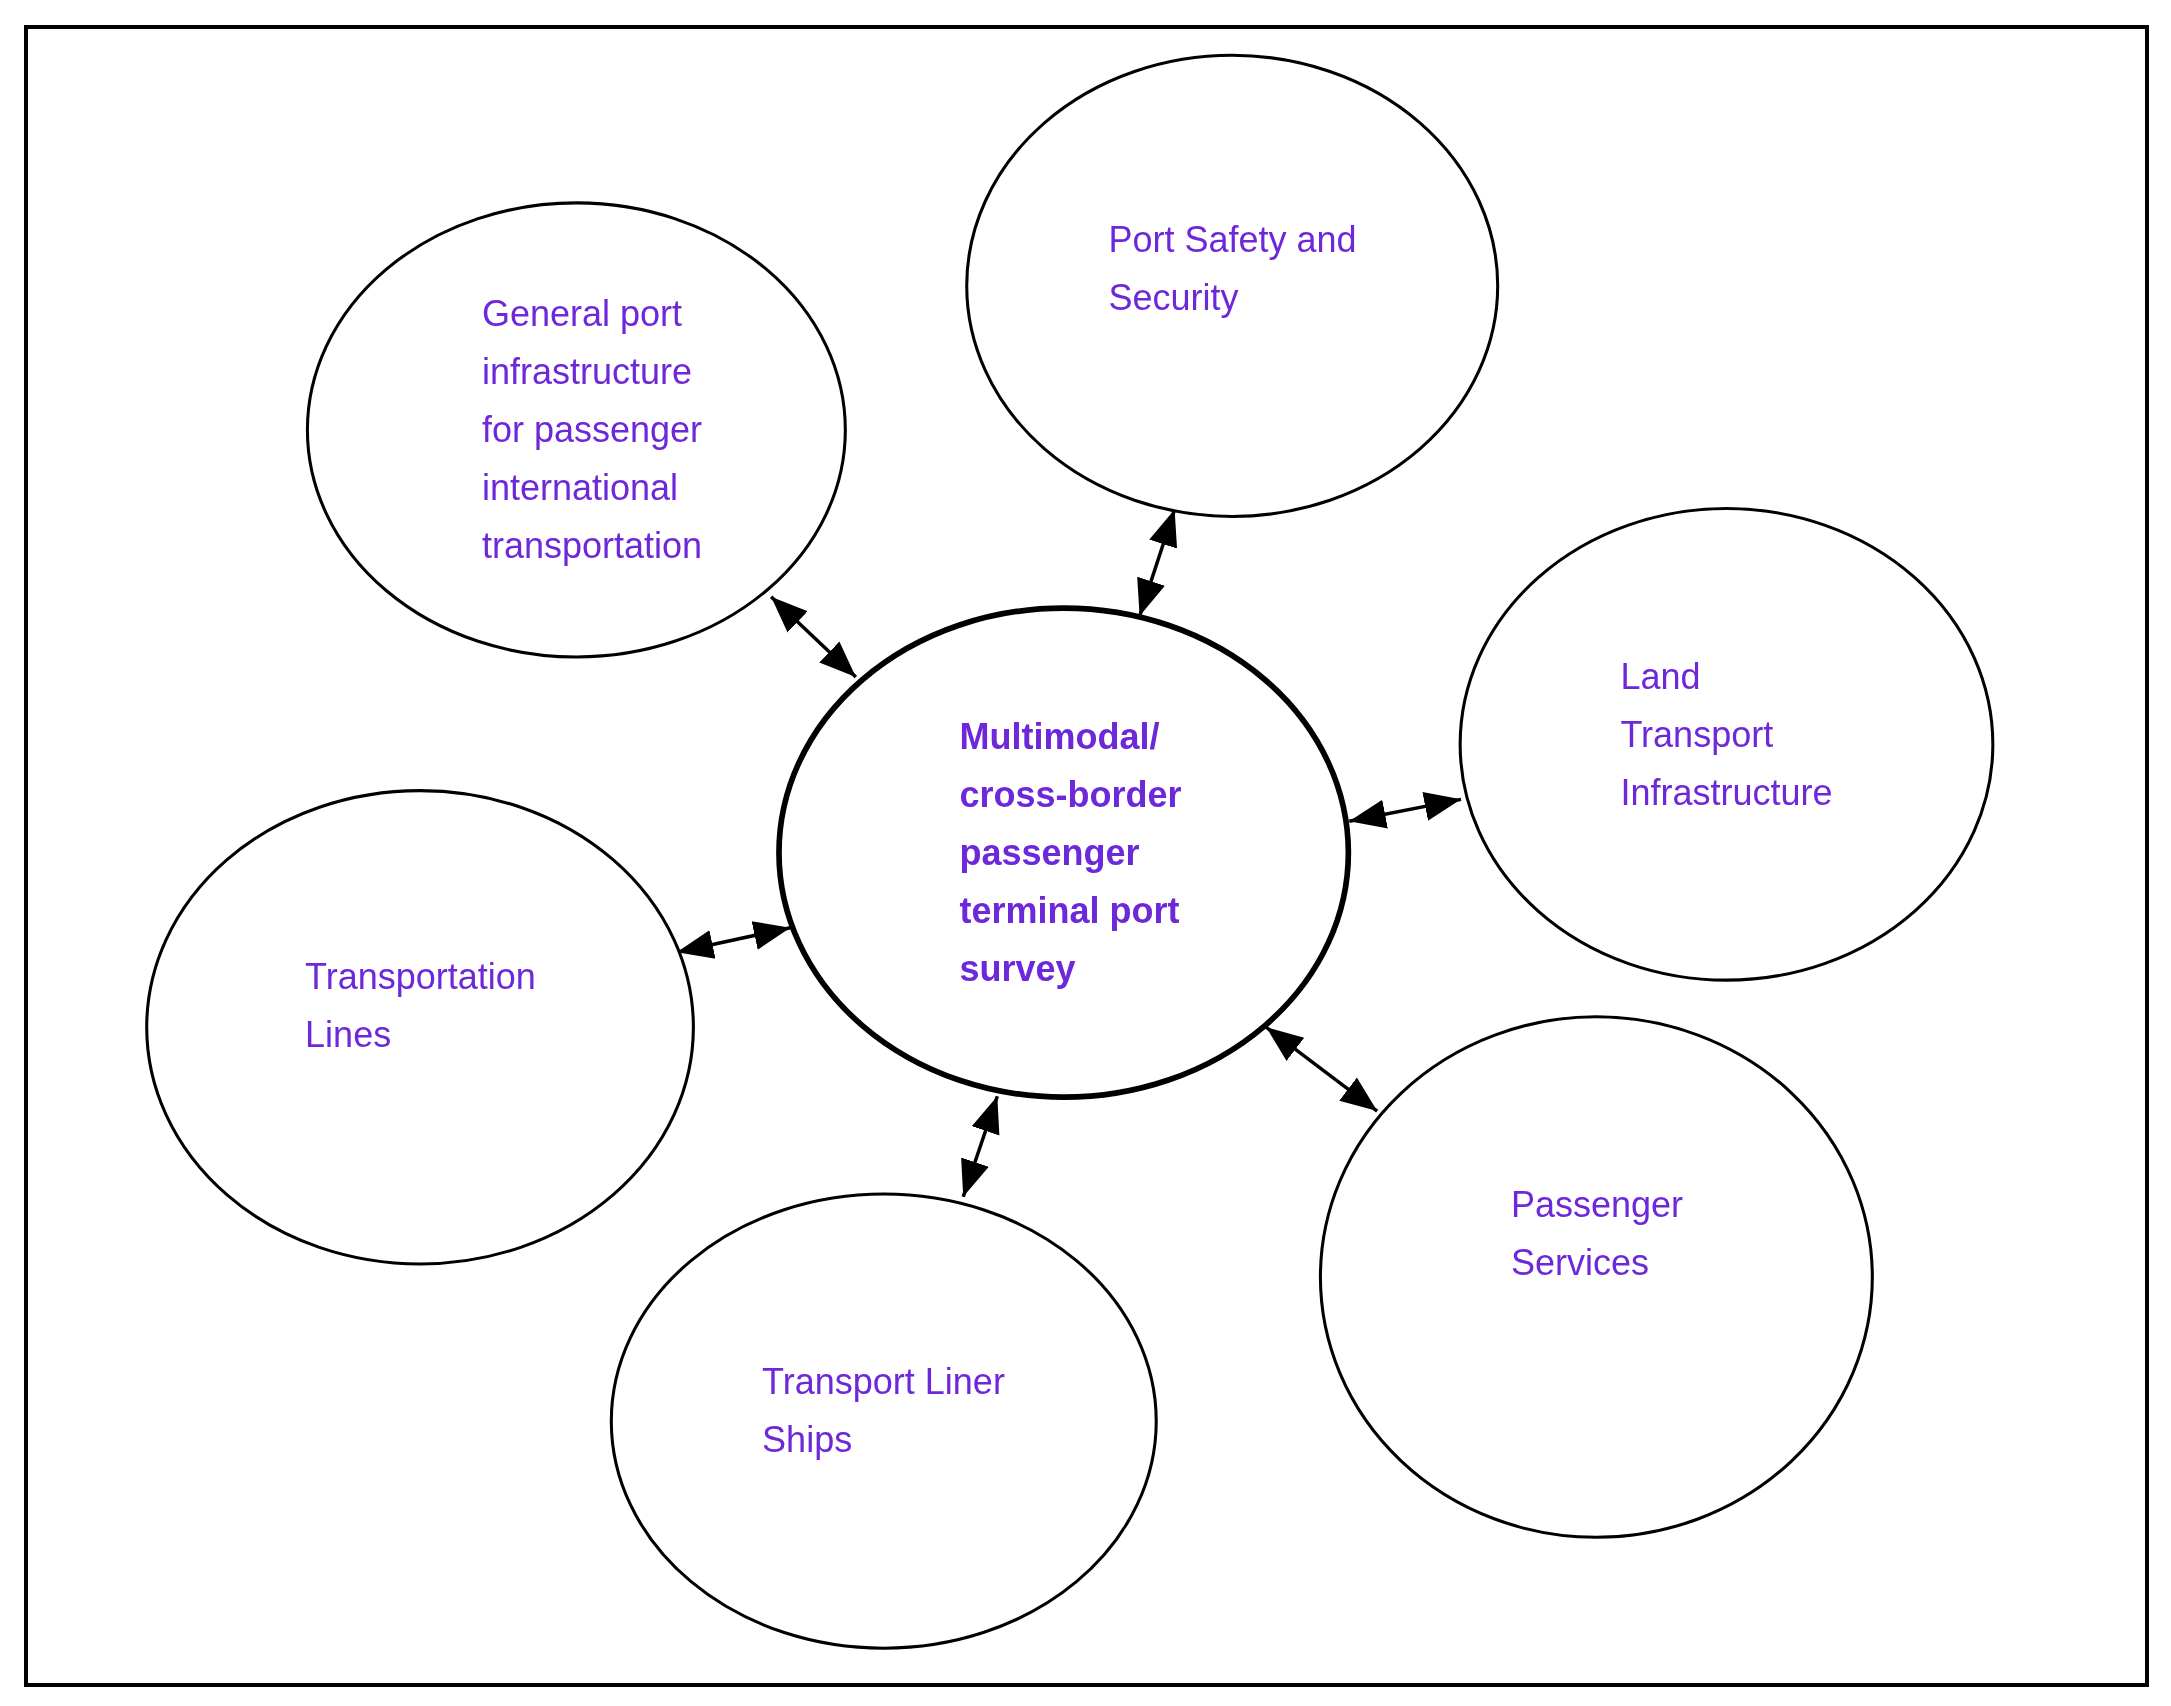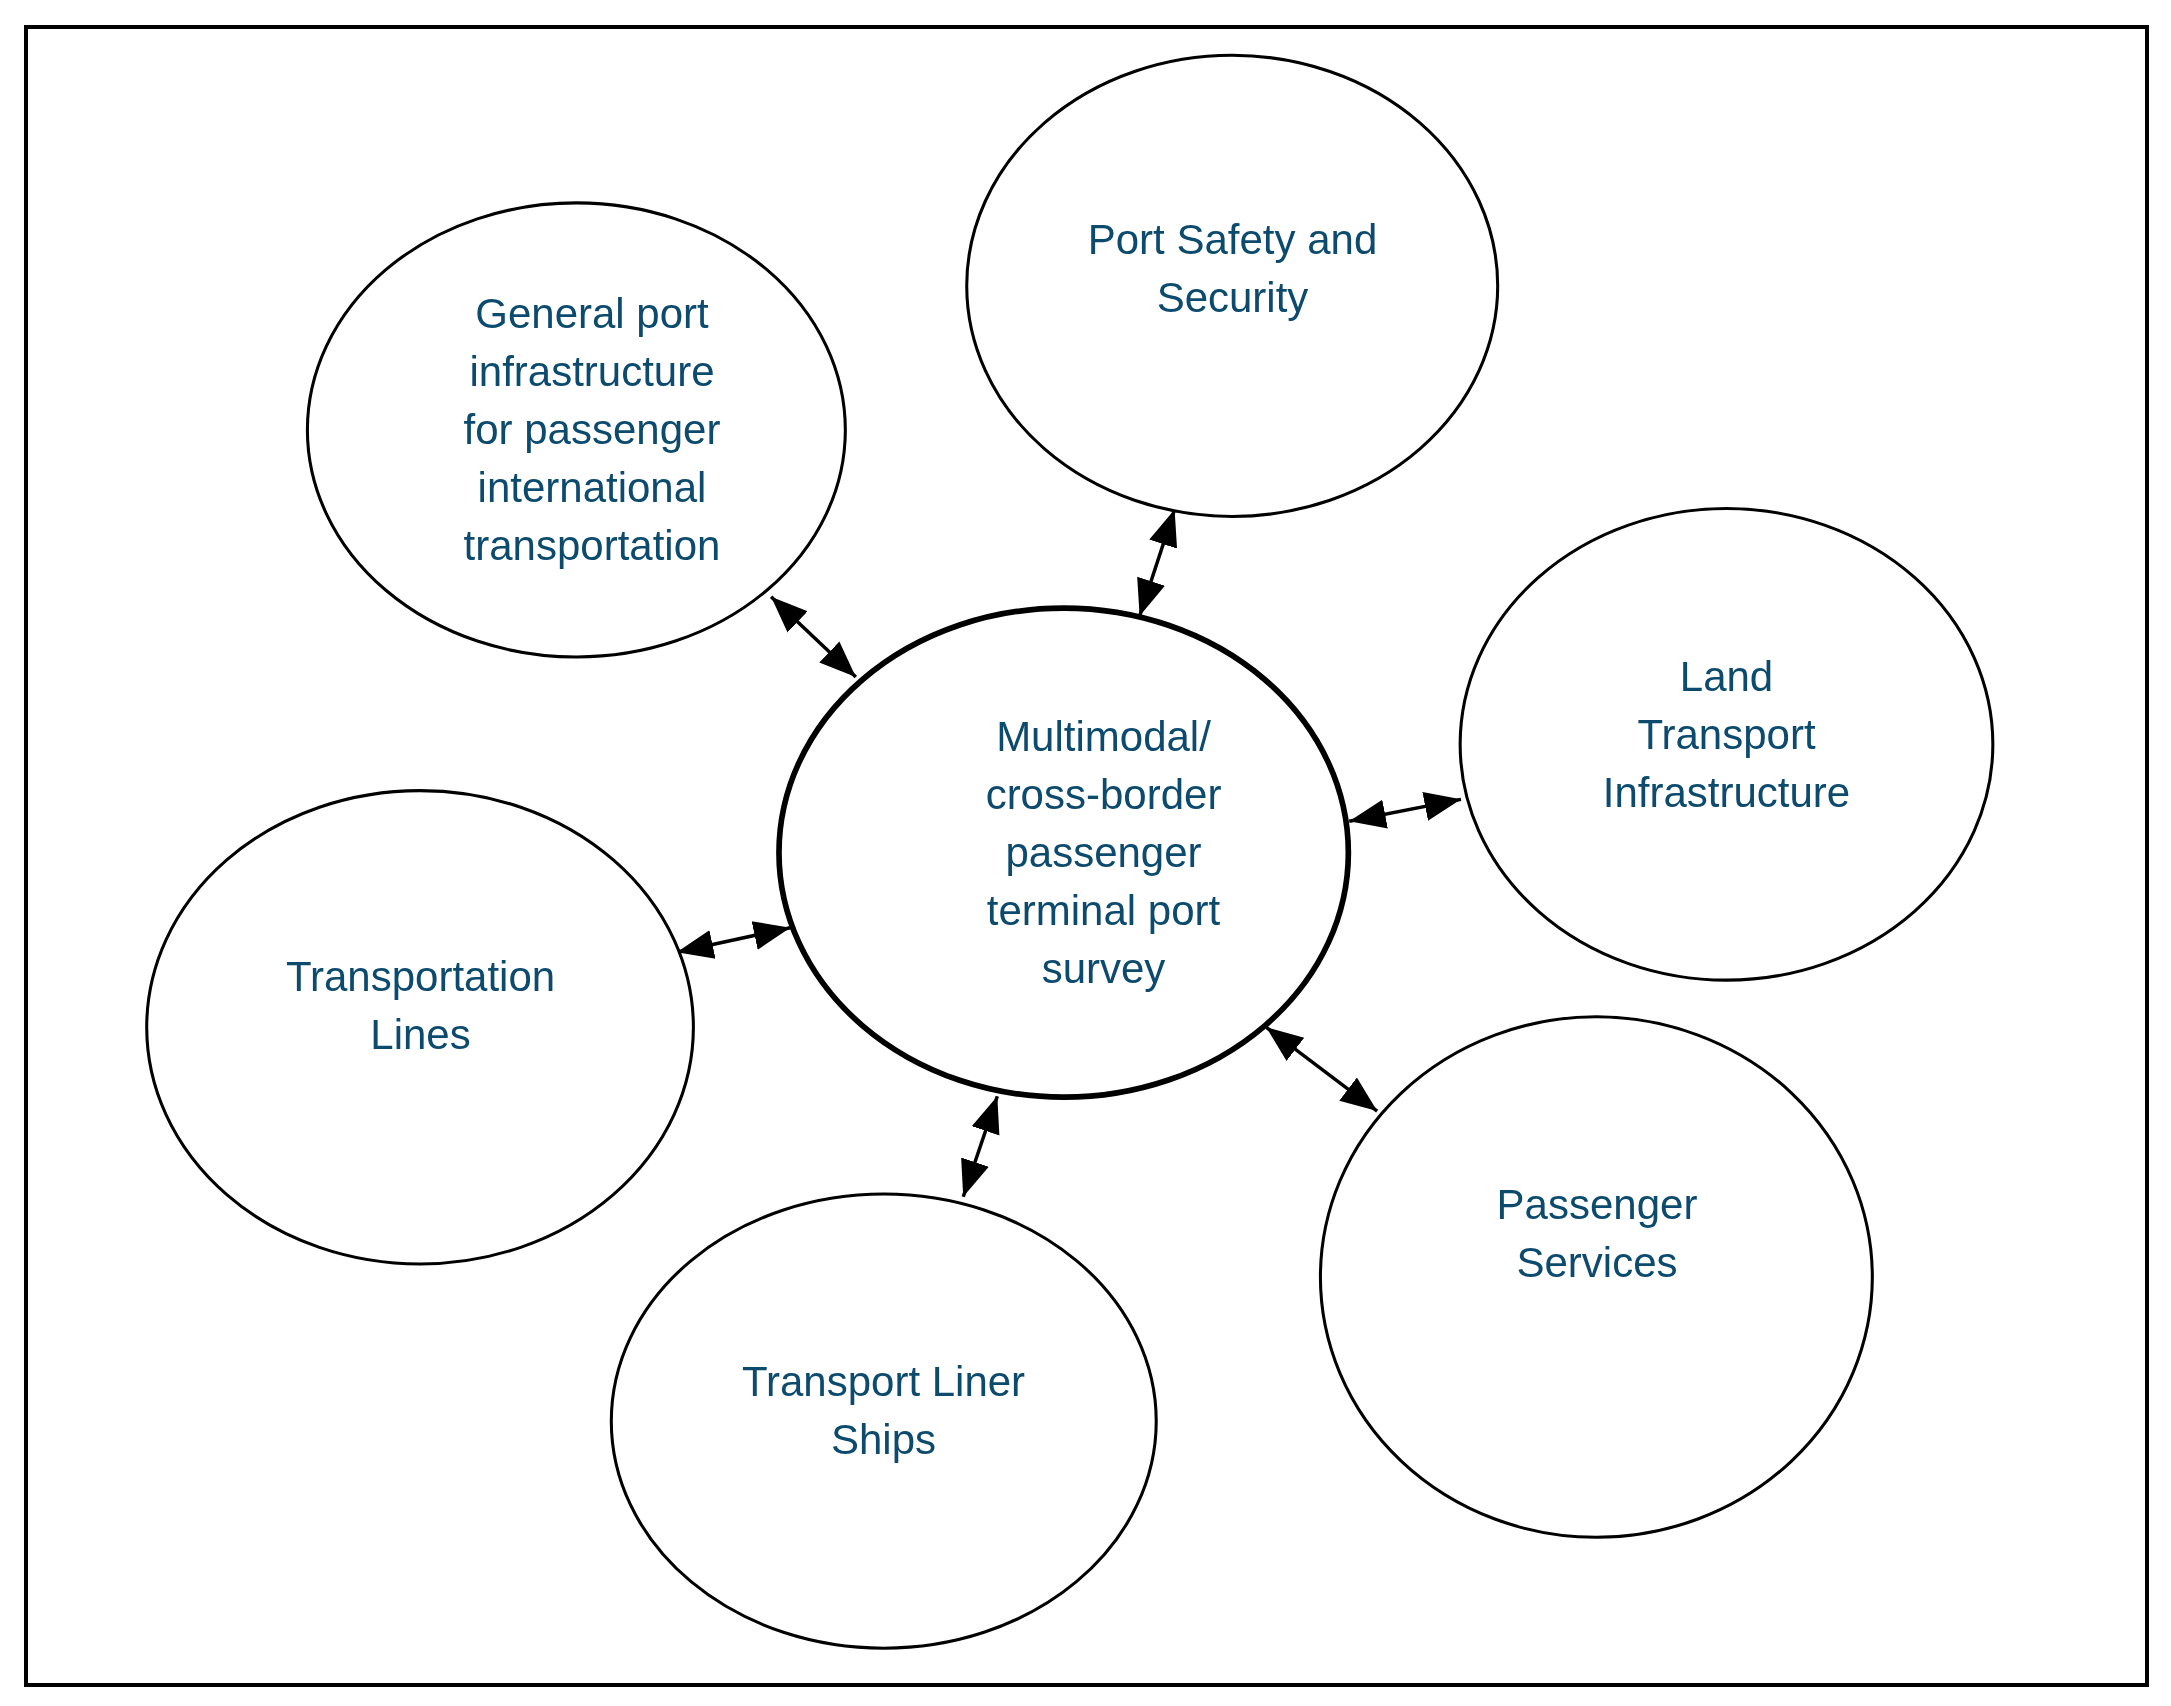--- a/index.html
+++ b/index.html
@@ -29,25 +29,24 @@
     left: 0;
     top: 0;
     width: 2171px;
     height: 1707px;
   }
   .node-label {
     position: absolute;
     display: flex;
     align-items: center;
     justify-content: center;
-    text-align: center;
     white-space: pre-line;
-    font-size: 42px;
+    font-size: 36px;
     line-height: 58px;
-    color: #0c4a6e;
+    color: #6d28d9;
     pointer-events: none;
   }
 </style>
 </head>
 <body>
 
 <div id="canvas">
 
   <div id="frame"></div>
 
@@ -93,20 +92,20 @@
 
   <div class="node-label" style="left:1321px; top:1017px; width:552px; height:521px; transform:translateY(-44px);">Passenger
 Services</div>
 
   <div class="node-label" style="left:611px; top:1194px; width:545px; height:454px; transform:translateY(-10.5px);">Transport Liner
 Ships</div>
 
   <div class="node-label" style="left:147px; top:790px; width:547px; height:473px; transform:translateY(-21px);">Transportation
 Lines</div>
 
-  <div class="node-label" style="left:819px; top:608px; width:569px; height:489px;">Multimodal/
+  <div class="node-label" style="left:786px; top:608px; width:569px; height:489px;font-weight:bold;">Multimodal/
 cross-border
 passenger
 terminal port
 survey</div>
 
 </div>
 
 
 </body></html>

